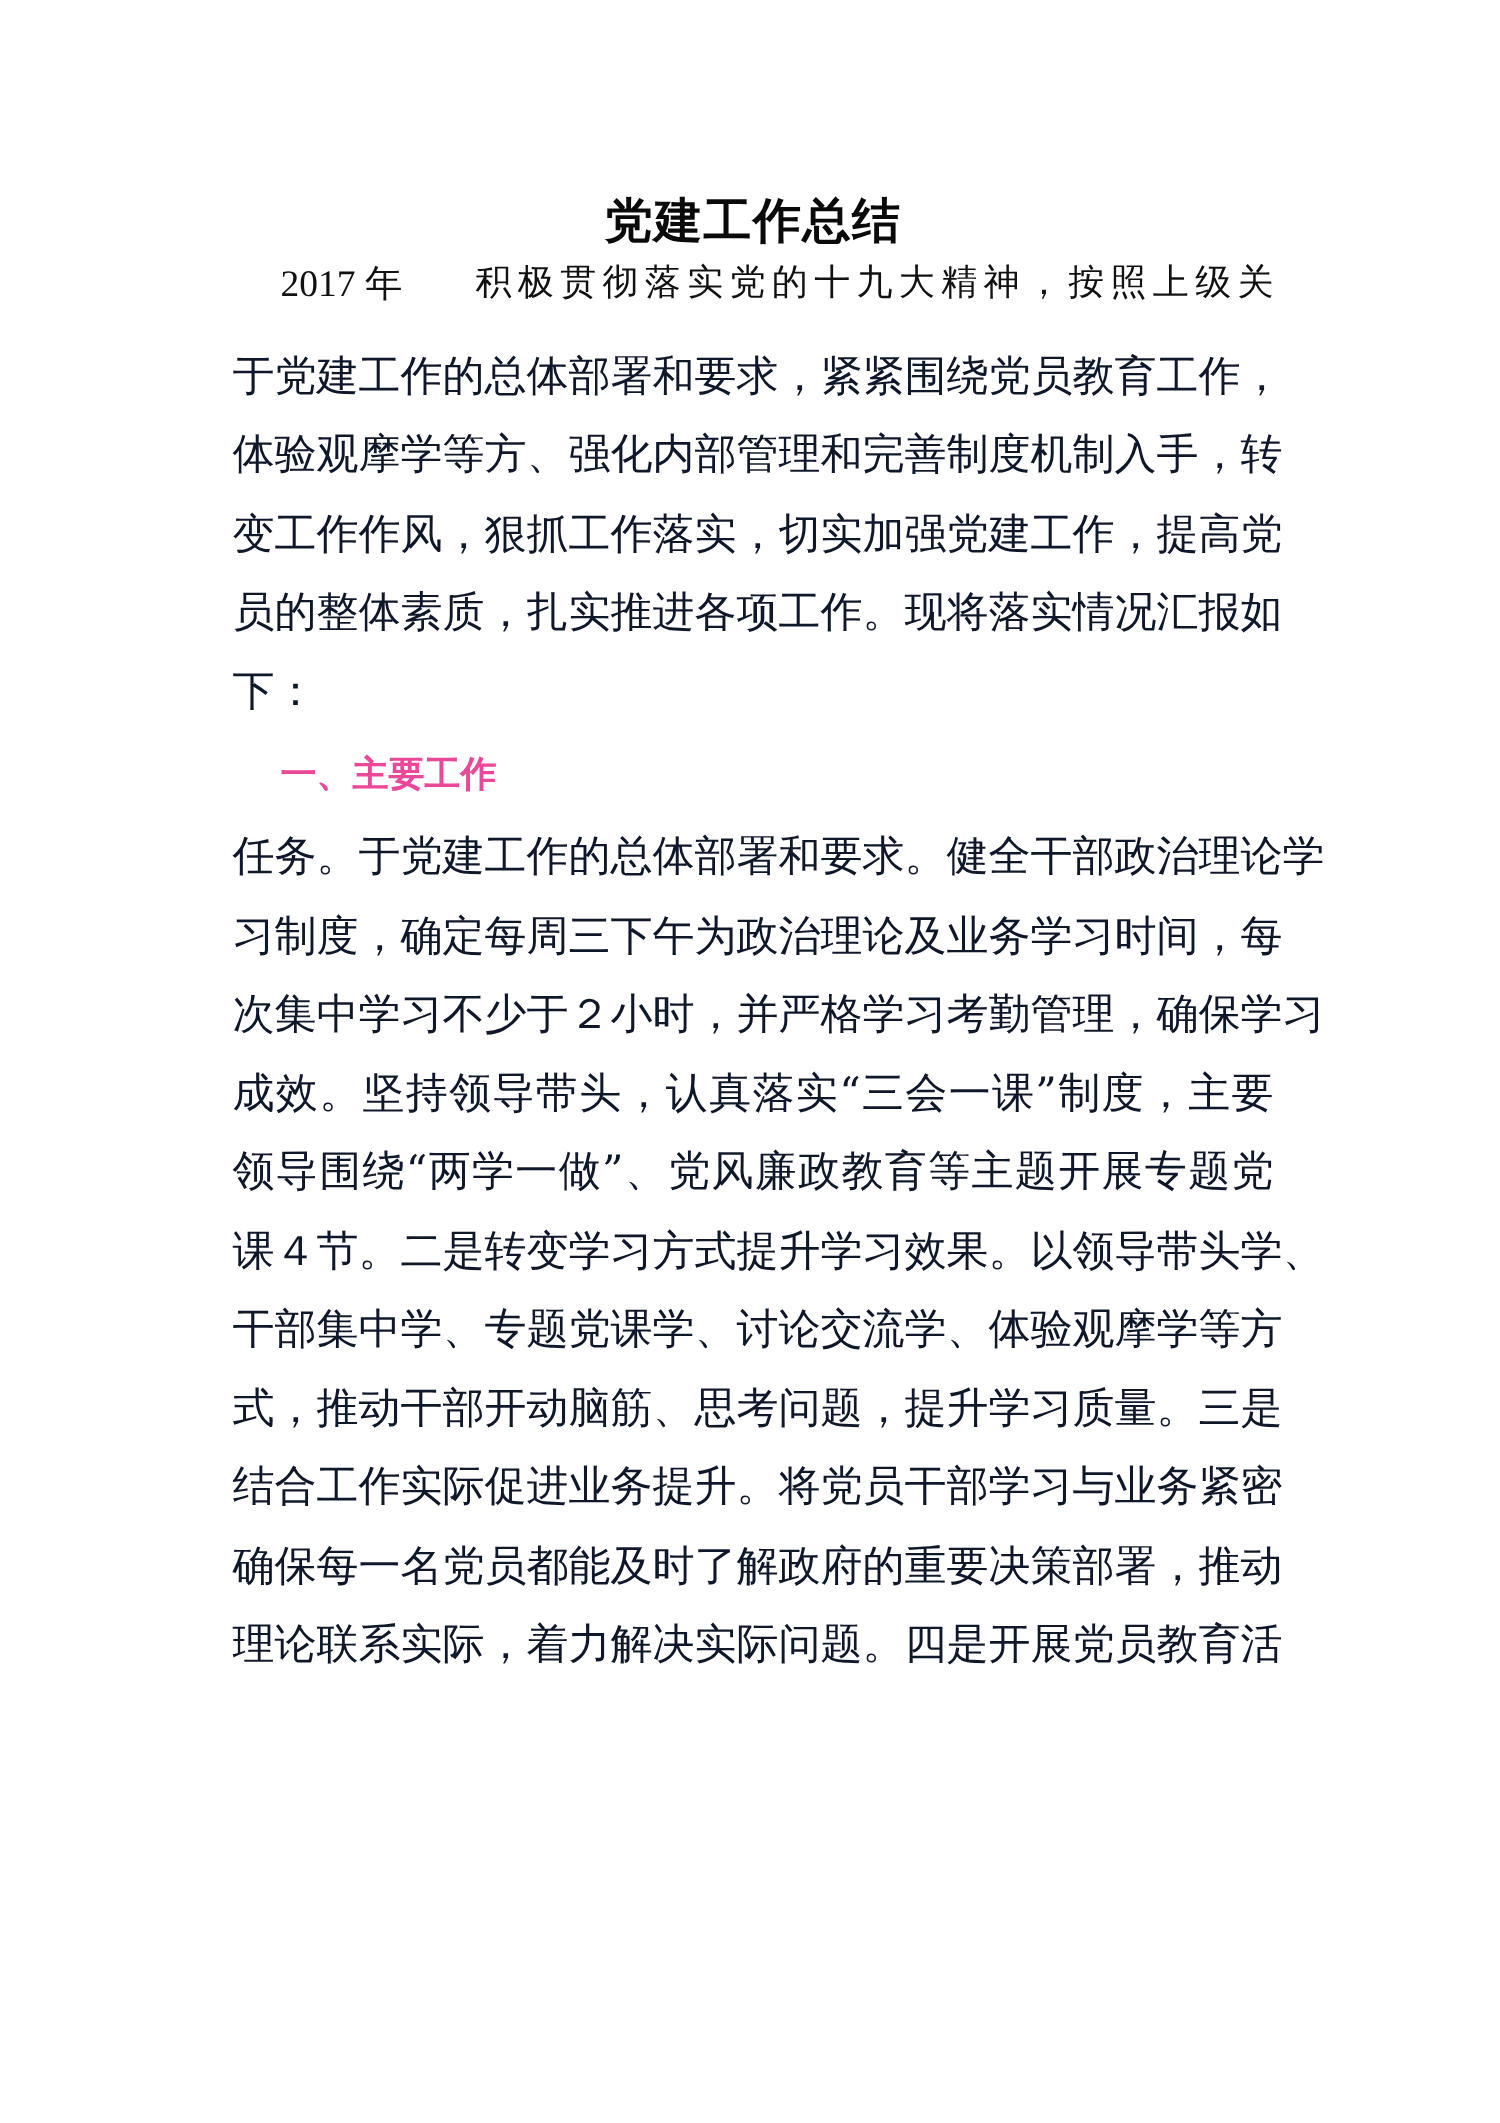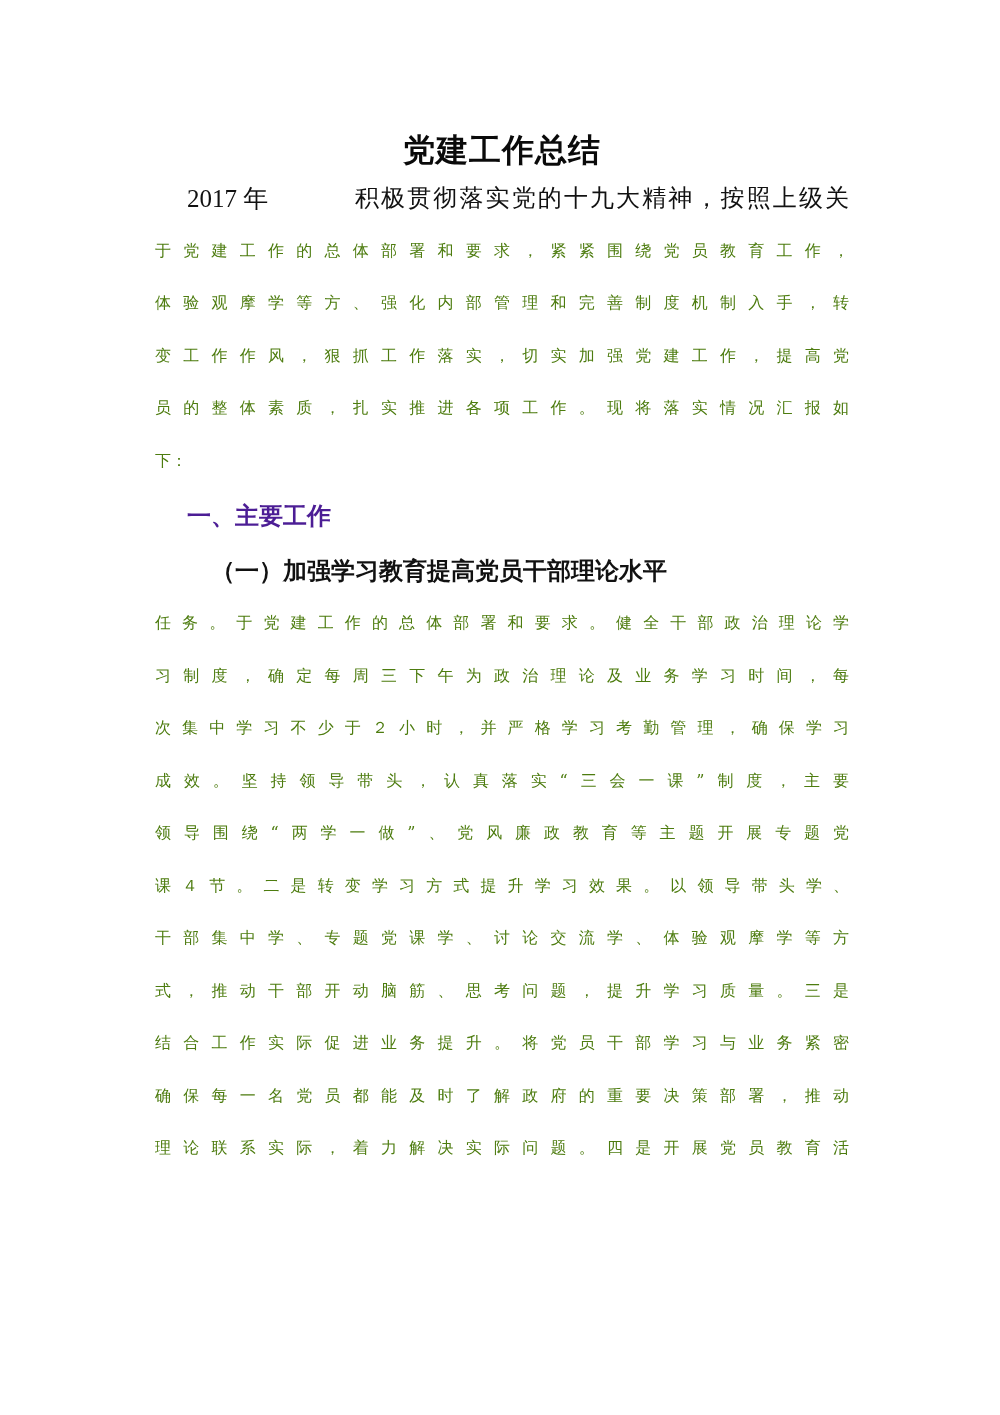--- a/index.html
+++ b/index.html
@@ -16,77 +16,75 @@
       font-family: "DejaVu Serif", "Liberation Serif", serif;
     }
     .page {
       position: absolute;
       left: 155px;
       top: 128px;
       width: 694px;
     }
     .title {
       text-align: center;
-      font-family: Liberation Sans, sans-serif;
+      font-family: Liberation Mono, monospace;
       font-weight: bold;
       font-size: 32px;
       line-height: 44px;
       height: 44px;
       margin: 0;
       letter-spacing: 1px;
       color: #0a0a0a;
     }
     .line {
       display: block;
-      font-size: 16px;
+      font-size: 28px;
       height: 52.5px;
       line-height: 52.5px;
       white-space: nowrap;
       text-align: justify;
       text-align-last: justify;
       width: 694px;
-      color: #4d7c0f;
+      color: #0f172a;
     }
     .line.last {
       text-align-last: left;
     }
     .line.indent {
       padding-left: 32px;
       width: 662px;
     }
     .first-line {
       display: flex;
-      align-items: center;
       height: 52.5px;
       font-size: 24px;
       width: 694px;
       padding-left: 32px;
       box-sizing: border-box;
       white-space: nowrap;
-      gap: 38px;
     }
     .first-line .year {
       width: 130px;
       flex: 0 0 auto;
       font-family: "Liberation Serif", "DejaVu Serif", serif;
       font-size: 25px;
     }
     .first-line .rest {
       flex: 1 1 auto;
       text-align: justify;
       text-align-last: justify;
     }
     .heading1 {
       font-family: "DejaVu Sans", "Liberation Sans", sans-serif;
       font-weight: bold;
       font-size: 24px;
       height: 58px;
       line-height: 58px;
       padding-left: 32px;
-      color: #4c1d95;
+      color: #ec4899;
     }
     .heading2 {
       font-family: "DejaVu Sans", "Liberation Sans", sans-serif;
       font-weight: bold;
       font-size: 24px;
       height: 52px;
       line-height: 52px;
       padding-left: 56px;
       color: #111;
     }
@@ -104,21 +102,20 @@
       <span class="rest">积极贯彻落实党的十九大精神，按照上级关</span>
     </div>
     <span class="line">于党建工作的总体部署和要求，紧紧围绕党员教育工作，</span>
     <span class="line">体验观摩学等方、强化内部管理和完善制度机制入手，转</span>
     <span class="line">变工作作风，狠抓工作落实，切实加强党建工作，提高党</span>
     <span class="line">员的整体素质，扎实推进各项工作。现将落实情况汇报如</span>
     <span class="line last">下：</span>
   </div>
 
   <div class="heading1">一、主要工作</div>
-  <div class="heading2">（一）加强学习教育提高党员干部理论水平</div>
 
   <div class="paragraph">
     <span class="line">任务。于党建工作的总体部署和要求。健全干部政治理论学</span>
     <span class="line">习制度，确定每周三下午为政治理论及业务学习时间，每</span>
     <span class="line">次集中学习不少于２小时，并严格学习考勤管理，确保学习</span>
     <span class="line">成效。坚持领导带头，认真落实“三会一课”制度，主要</span>
     <span class="line">领导围绕“两学一做”、党风廉政教育等主题开展专题党</span>
     <span class="line">课４节。二是转变学习方式提升学习效果。以领导带头学、</span>
     <span class="line">干部集中学、专题党课学、讨论交流学、体验观摩学等方</span>
     <span class="line">式，推动干部开动脑筋、思考问题，提升学习质量。三是</span>

